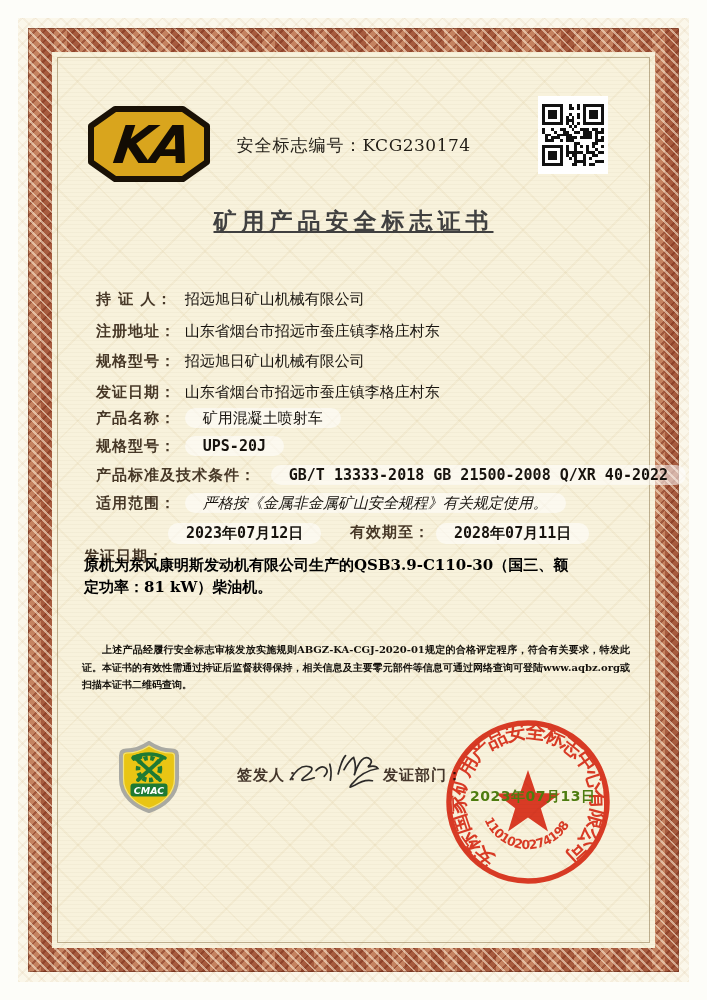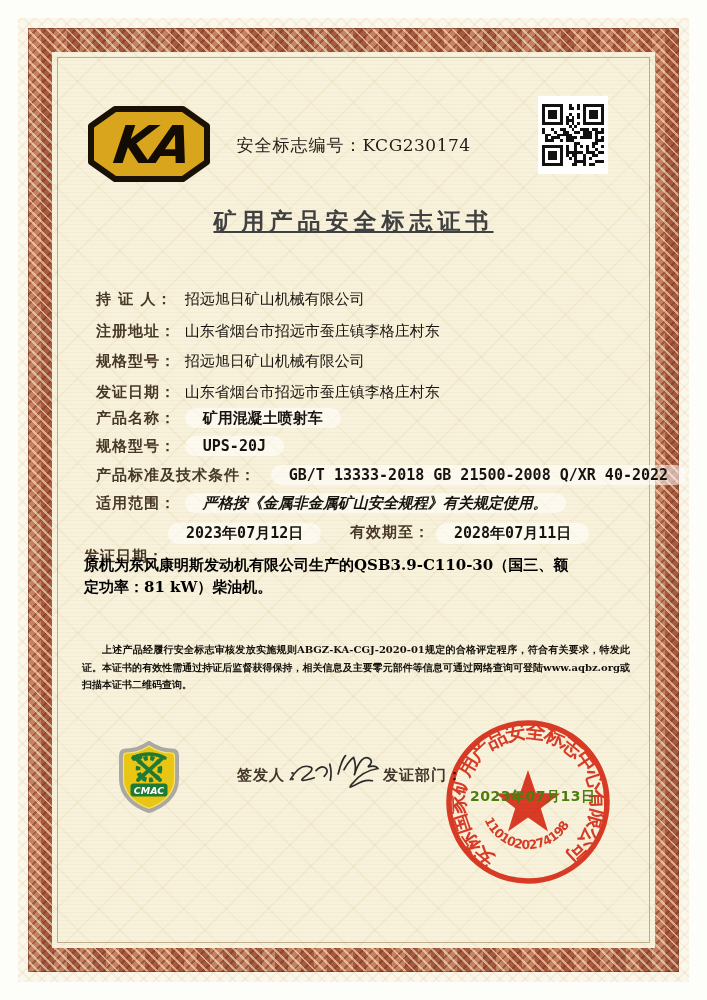--- a/index.html
+++ b/index.html
@@ -54,21 +54,21 @@
     font-size:23px;font-weight:bold;color:#404040;letter-spacing:5px;text-decoration:underline;
   }
 
   .row{position:absolute;left:84px;font-size:15px;white-space:nowrap;margin-left:12px;}
   .lbl{display:inline-block;width:84px;color:#473827;font-weight:bold;letter-spacing:1px;white-space:pre;}
   .lbl-wide{width:170px;}
   .val{color:#17130e;}
   .kai{font-family:"DejaVu Serif",serif;}
   .ital{font-style:italic;}
   .mono{font-family:"DejaVu Sans Mono",monospace;font-weight:bold;}
-  .hl{background:rgba(255,255,255,0.55);padding:1px 18px;border-radius:10px;font-weight:bold;}
+  .hl{background:rgba(255,255,255,0.55);padding:1px 18px;border-radius:10px;}
 
   .r0{top:290px}.r1{top:322px}.r2{top:352px}.r3{top:383px}
   .r4{top:409px}.r5{top:437px}.r6{top:466px}.r7{top:494px}
 
   .row-dates{position:absolute;left:84px;top:523px;width:570px;height:22px;font-size:15px;}
   .row-dates .p0{position:absolute;left:0;margin-top:24px;}
   .row-dates .p1{position:absolute;left:84px;}
   .row-dates .p2{position:absolute;left:266px;}
   .row-dates .p3{position:absolute;left:352px;}
   .dlbl{color:#473827;font-weight:bold;letter-spacing:1px;}

